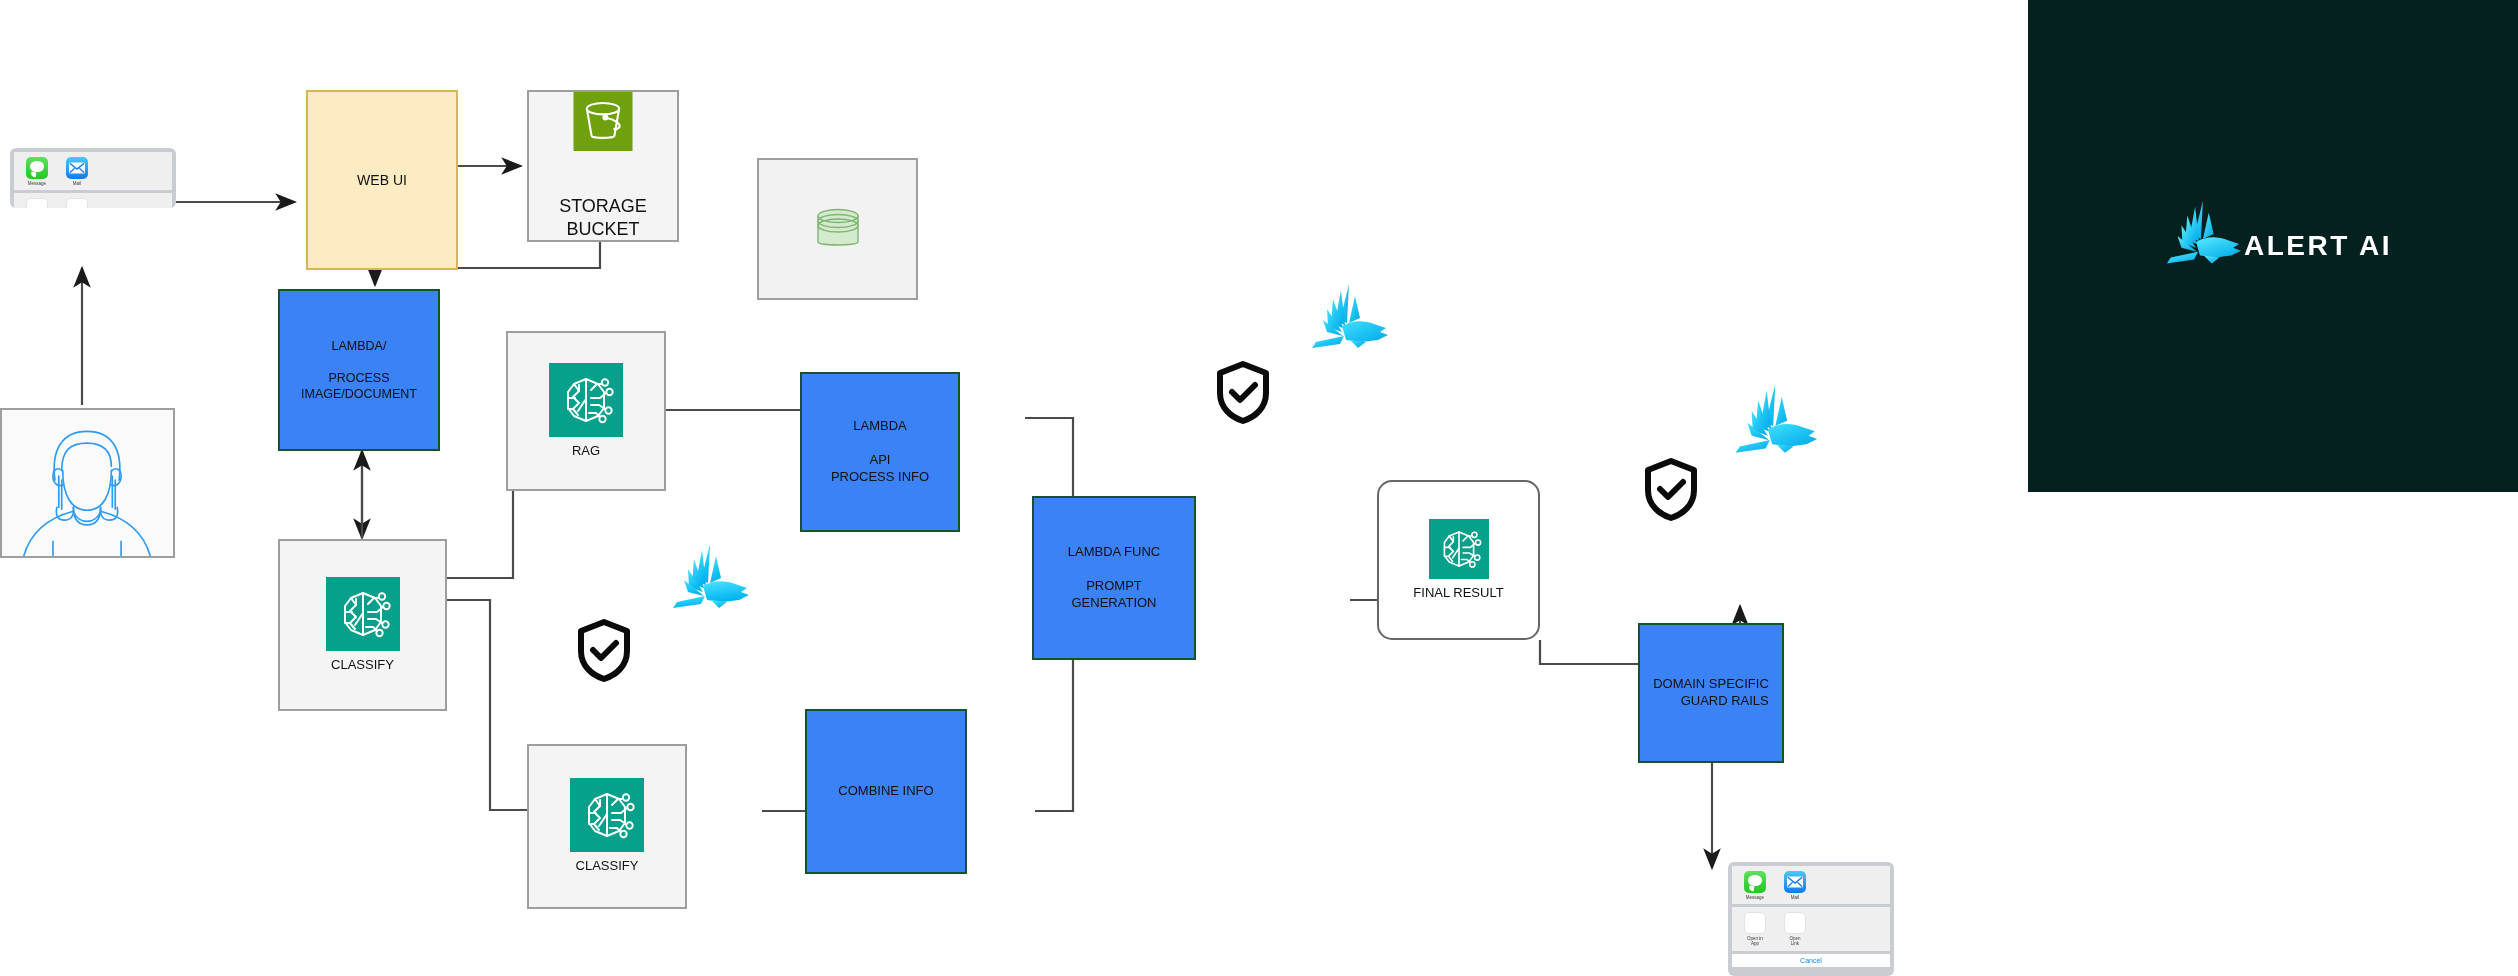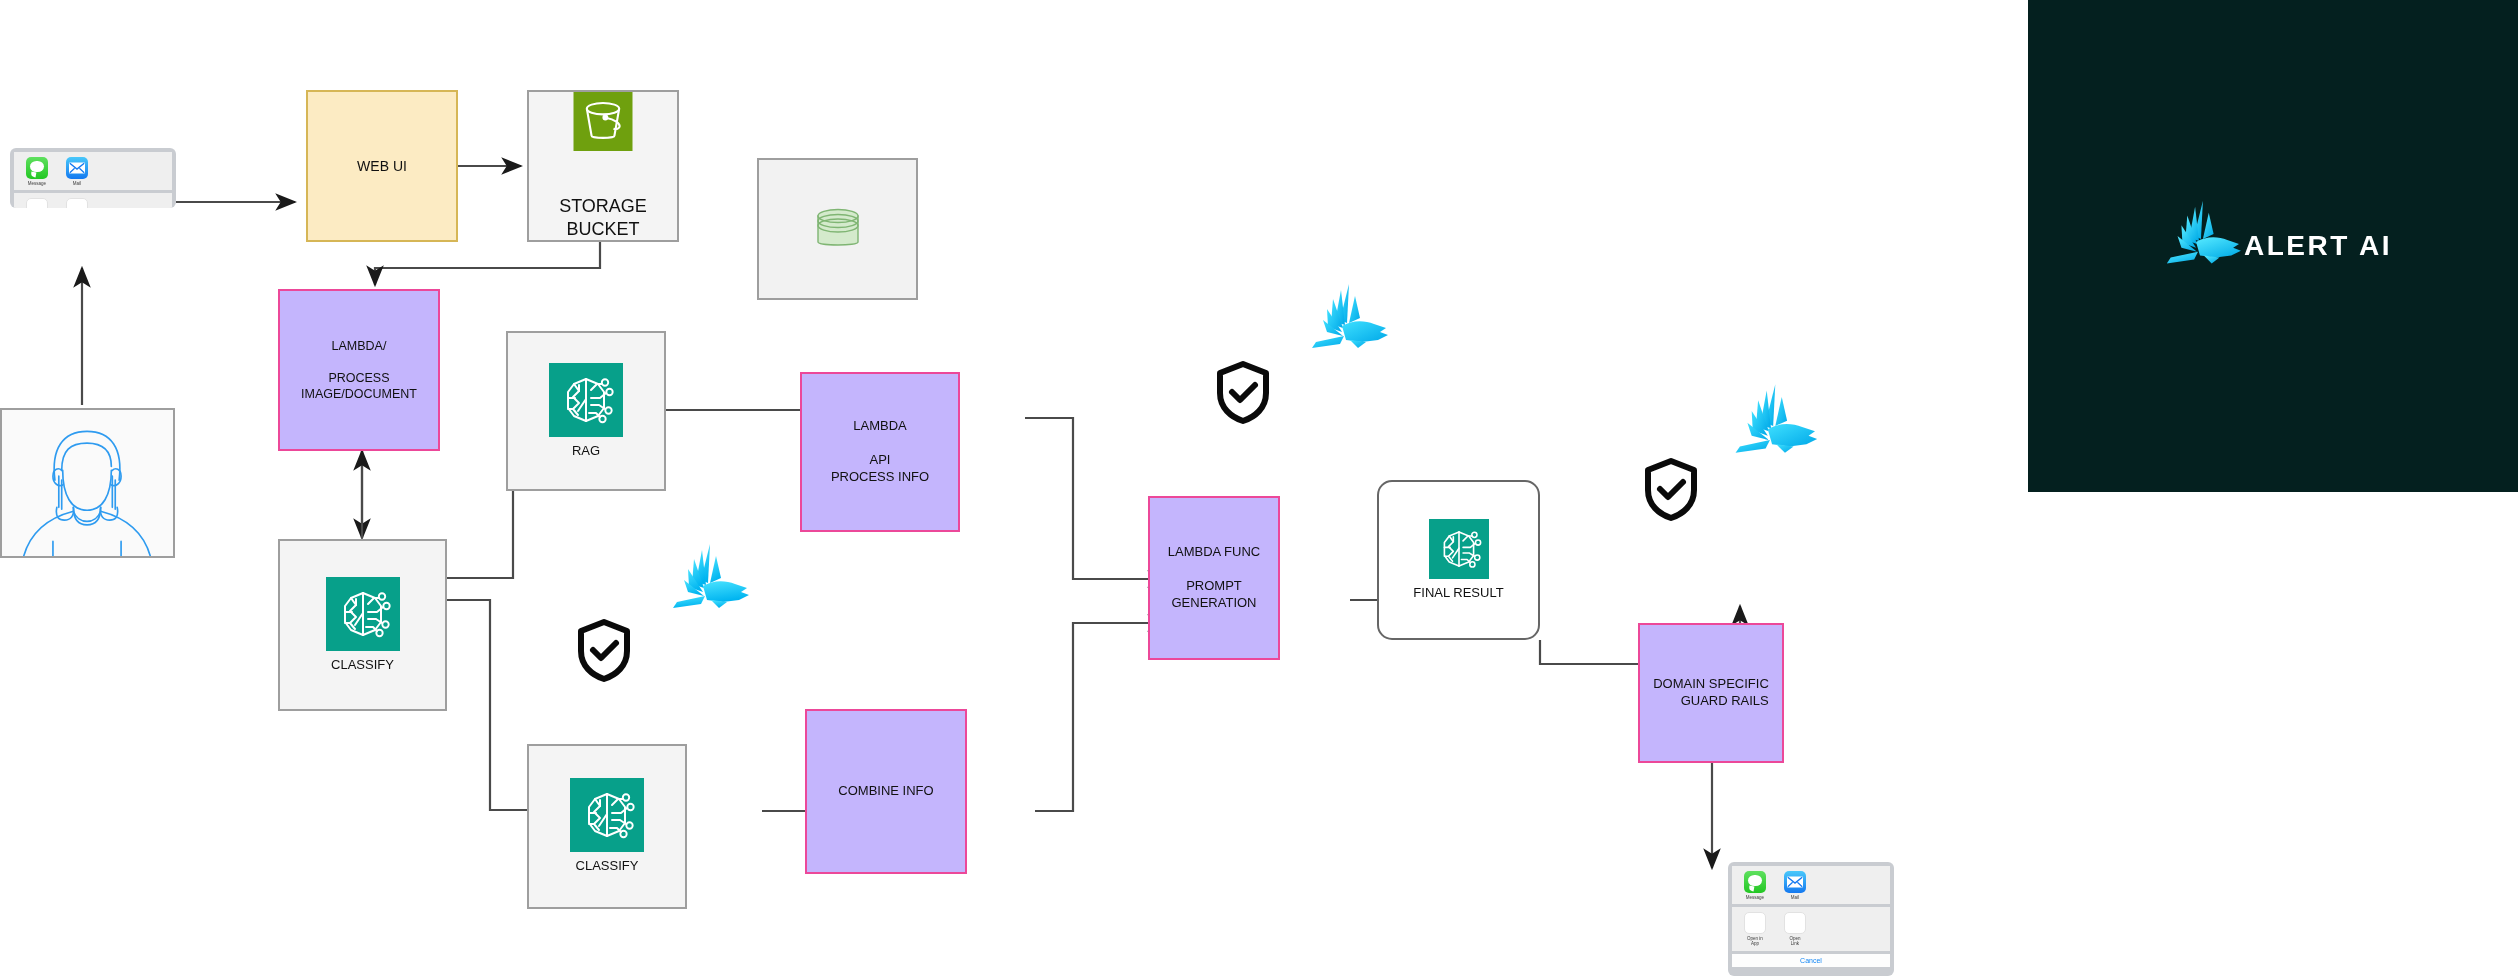--- a/index.html
+++ b/index.html
@@ -15,21 +15,21 @@
   .node {
     position: absolute;
     display: flex; flex-direction: column;
     align-items: center; justify-content: center;
     text-align: center;
     line-height: 1.3;
   }
   .node .lbl { white-space: pre-line; }
 
   
-  .proc { background:#c4b5fd; border:2px solid #ec4899; color:#111; }
+  .proc { background:#3b82f6; border:2px solid #14532d; color:#111; }
   .proc-light { background:#FCEBC3; border:2px solid #D6B656; color:#111; }
 
   
   .card { background:#F4F4F4; border:2px solid #9E9E9E; }
   .card-white { background:#FFFFFF; border:2px solid #666666; }
   .card-plain { background:#F2F2F2; border:2px solid #9E9E9E; }
 
   .card .cap, .card-white .cap, .card-plain .cap {
     margin-top:6px; color:#111; white-space:pre-line; line-height:1.25;
   }
@@ -179,21 +179,21 @@
         <path d="M118,100 C120,110 116,114 108,113 C102,112 100,106 101,100"></path>
         <path d="M73,100 C73,112 78,118 87,118 C96,118 101,112 101,100"></path>
         <path d="M73,104 C50,110 30,122 22,150"></path>
         <path d="M101,104 C124,110 144,122 152,150"></path>
         <path d="M73,104 C78,118 96,118 101,104"></path>
         <path d="M52,135 L52,150 M122,135 L122,150"></path>
       </g>
     </svg>
   </div>
 
-  <div class="node proc-light" style="left:306px; top:90px; width:152px; height:152px; font-size:14px;">
+  <div class="node proc-light" style="left:306px; top:90px; width:152px; height:180px; font-size:14px;">
     <span class="lbl">WEB UI</span>
   </div>
 
   <div class="node card" style="left:527px; top:90px; width:152px; height:152px; font-size:13px;">
     <svg class="aiico" width="62" height="62" viewBox="0 0 62 62">
       <rect width="62" height="62" fill="#6FA00E"></rect>
       <g fill="none" stroke="#ffffff" stroke-width="2.2" stroke-linejoin="round">
         <ellipse cx="31" cy="17.5" rx="17" ry="6"></ellipse>
         <path d="M14,17.5 L19,46 C19,49 43,49 43,46 L48,17.5"></path>
         <path d="M34,27 C44,29 48.5,33 48.5,36 C48.5,38.5 45,39.5 42,38.5"></path>
@@ -301,21 +301,21 @@
     <span class="lbl">LAMBDA
 
 API
 PROCESS INFO</span>
   </div>
 
   <div class="node proc" style="left:805px; top:709px; width:162px; height:165px; font-size:13px;">
     <span class="lbl">COMBINE INFO</span>
   </div>
 
-  <div class="node proc" style="left:1148px; top:496px; width:132px; height:164px; font-size:13px;">
+  <div class="node proc" style="left:1032px; top:496px; width:164px; height:164px; font-size:13px;">
     <span class="lbl">LAMBDA FUNC
 
 PROMPT
 GENERATION</span>
   </div>
 
   <div class="node card-white" style="left:1377px; top:480px; width:163px; height:160px; font-size:13px;border-radius:15px;">
     <svg class="aiico" width="60" height="60" viewBox="0 0 74 74">
       <rect width="74" height="74" fill="#07A08A"></rect>
       <g fill="none" stroke="#fff" stroke-width="2" stroke-linejoin="round" stroke-linecap="round">

